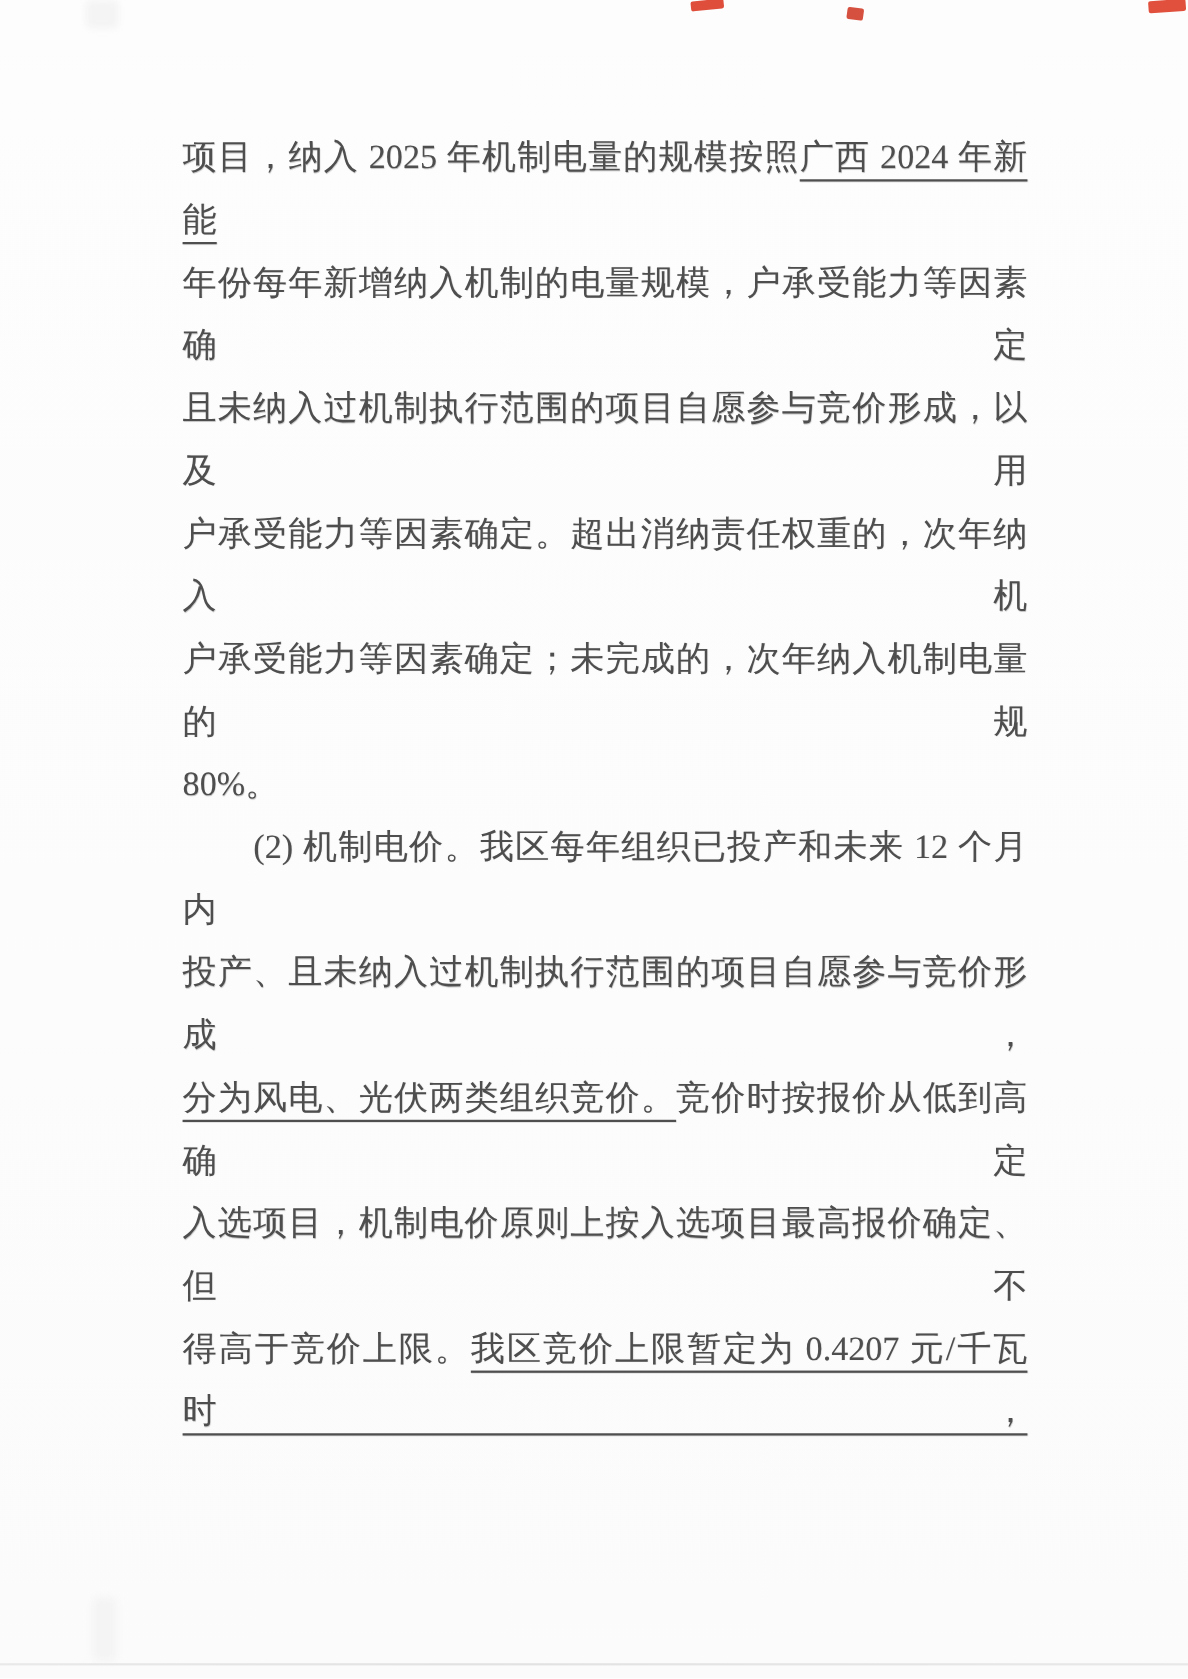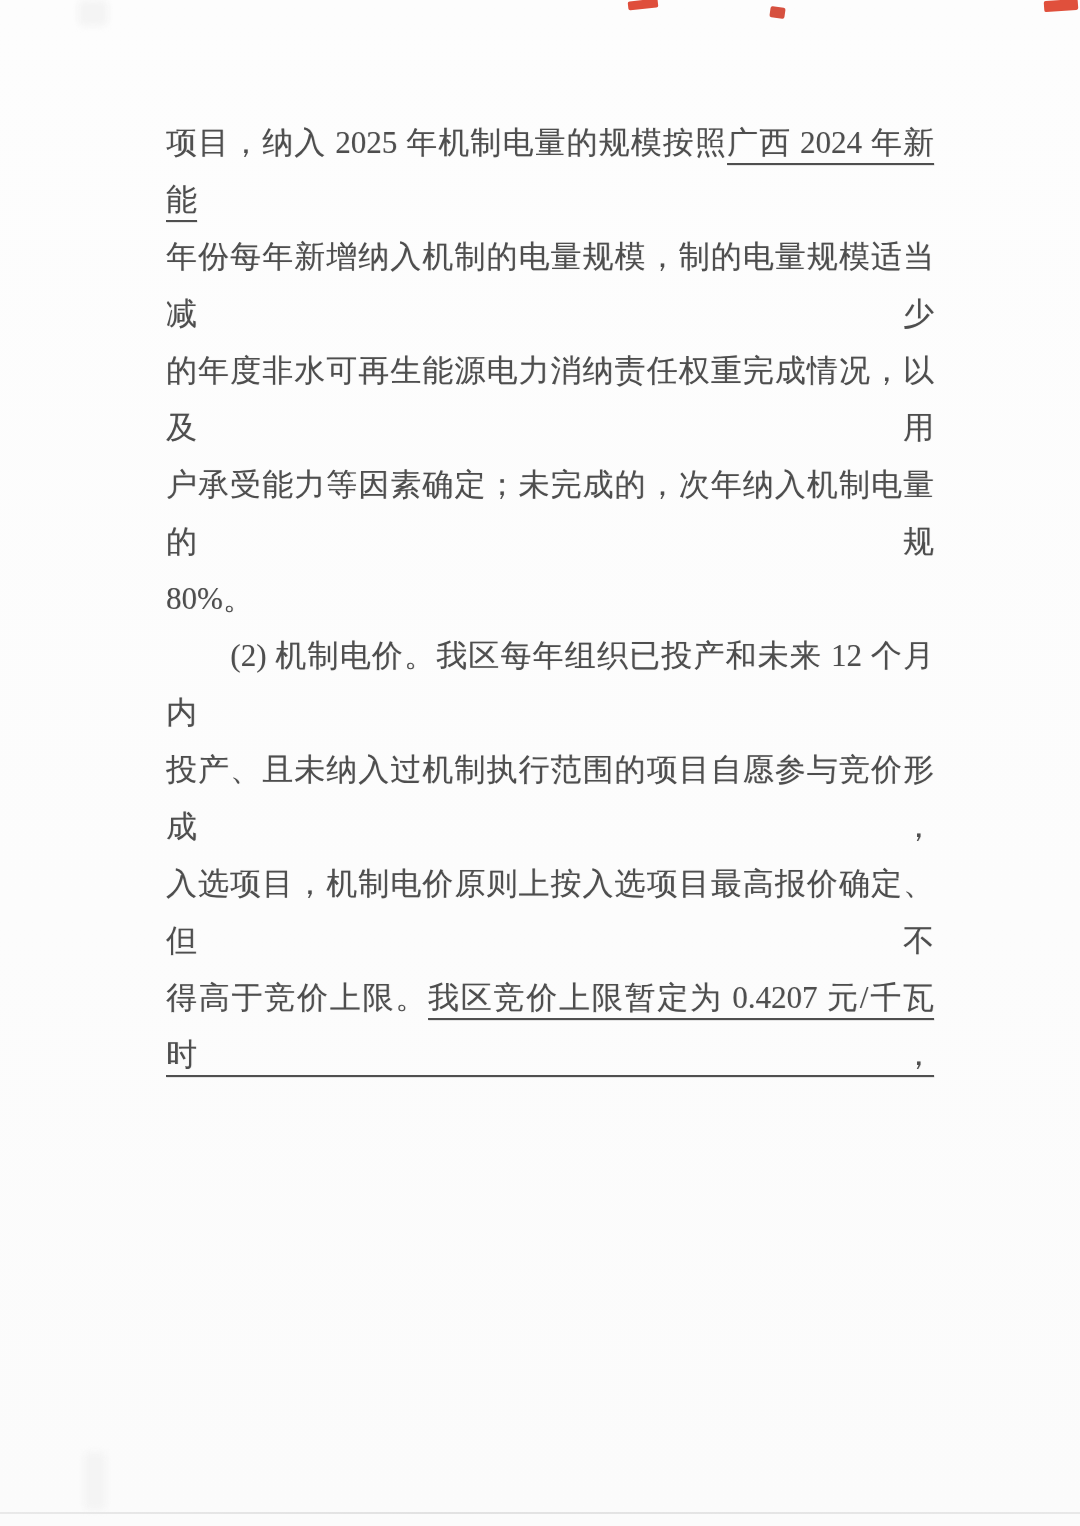--- a/index.html
+++ b/index.html
@@ -70,23 +70,25 @@
 <div class="page">
   <div>
       <div class="mark" style="left: 628px; top: 0px; width: 30px; height: 9px; background: rgb(223, 78, 59); transform: rotate(-6deg);"></div>
       <div class="mark" style="left: 770px; top: 7px; width: 15px; height: 11px; background: rgb(214, 80, 63); transform: rotate(8deg);"></div>
       <div class="mark" style="left: 1044px; top: 0px; width: 34px; height: 11px; background: rgb(224, 80, 60); transform: rotate(-4deg);"></div>
       <div class="smudge" style="left: 78px; top: 0px; width: 30px; height: 26px;"></div>
       <div class="smudge" style="left: 84px; top: 1452px; width: 22px; height: 58px;"></div>
     </div>
   <div class="content">
       <div class="line"><span class="seg">项目，纳入 2025 年机制电量的规模按照</span><span class="seg u">广西 2024 年新能</span></div>
-      <div class="line"><span class="seg">年份每年新增纳入机制的电量规模，制的电量规模适当减少</span></div>
-      <div class="line"><span class="seg">的年度非水可再生能源电力消纳责任权重完成情况，以及用</span></div>
+      <div class="line"><span class="seg">年份每年新增纳入机制的电量规模，户承受能力等因素确定</span></div>
+      <div class="line"><span class="seg">且未纳入过机制执行范围的项目自愿参与竞价形成，以及用</span></div>
+      <div class="line"><span class="seg">户承受能力等因素确定。超出消纳责任权重的，次年纳入机</span></div>
       <div class="line"><span class="seg">户承受能力等因素确定；未完成的，次年纳入机制电量的规</span></div>
       <div class="line left"><span class="seg">80%。</span></div>
       <div class="line"><span class="seg">　　(2) 机制电价。我区每年组织已投产和未来 12 个月内</span></div>
       <div class="line"><span class="seg">投产、且未纳入过机制执行范围的项目自愿参与竞价形成，</span></div>
+      <div class="line"><span class="seg u">分为风电、光伏两类组织竞价。</span><span class="seg">竞价时按报价从低到高确定</span></div>
       <div class="line"><span class="seg">入选项目，机制电价原则上按入选项目最高报价确定、但不</span></div>
       <div class="line"><span class="seg">得高于竞价上限。</span><span class="seg u">我区竞价上限暂定为 0.4207 元/千瓦时，</span></div>
     </div>
   <div class="bottom-edge-line"></div>
 </div>
 
 </body></html>

